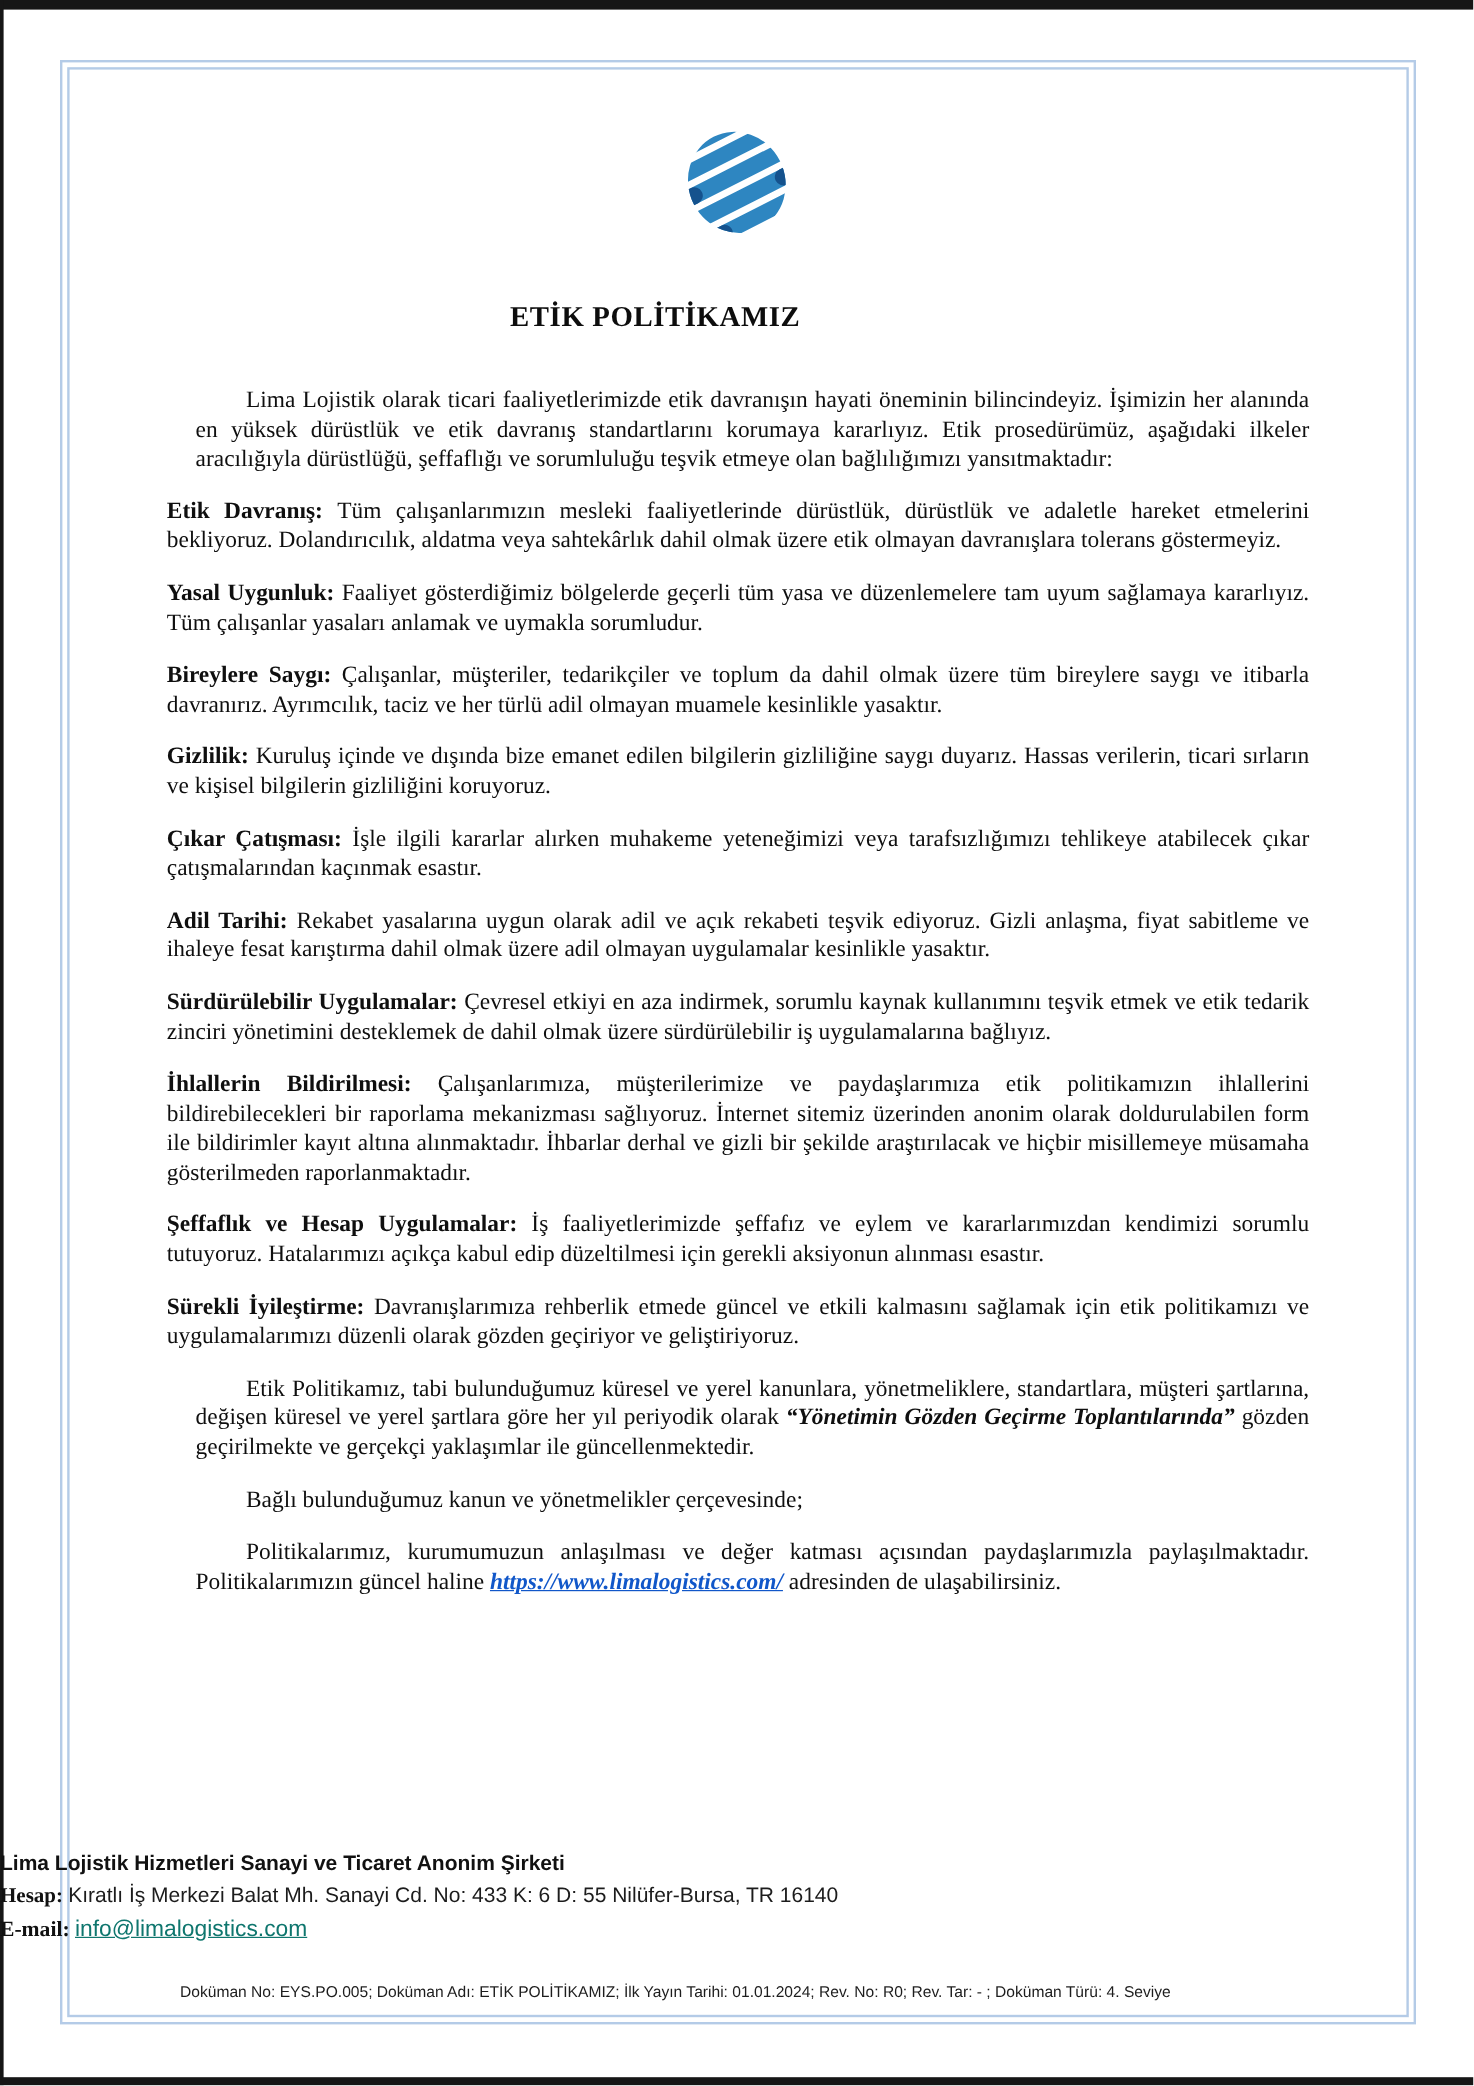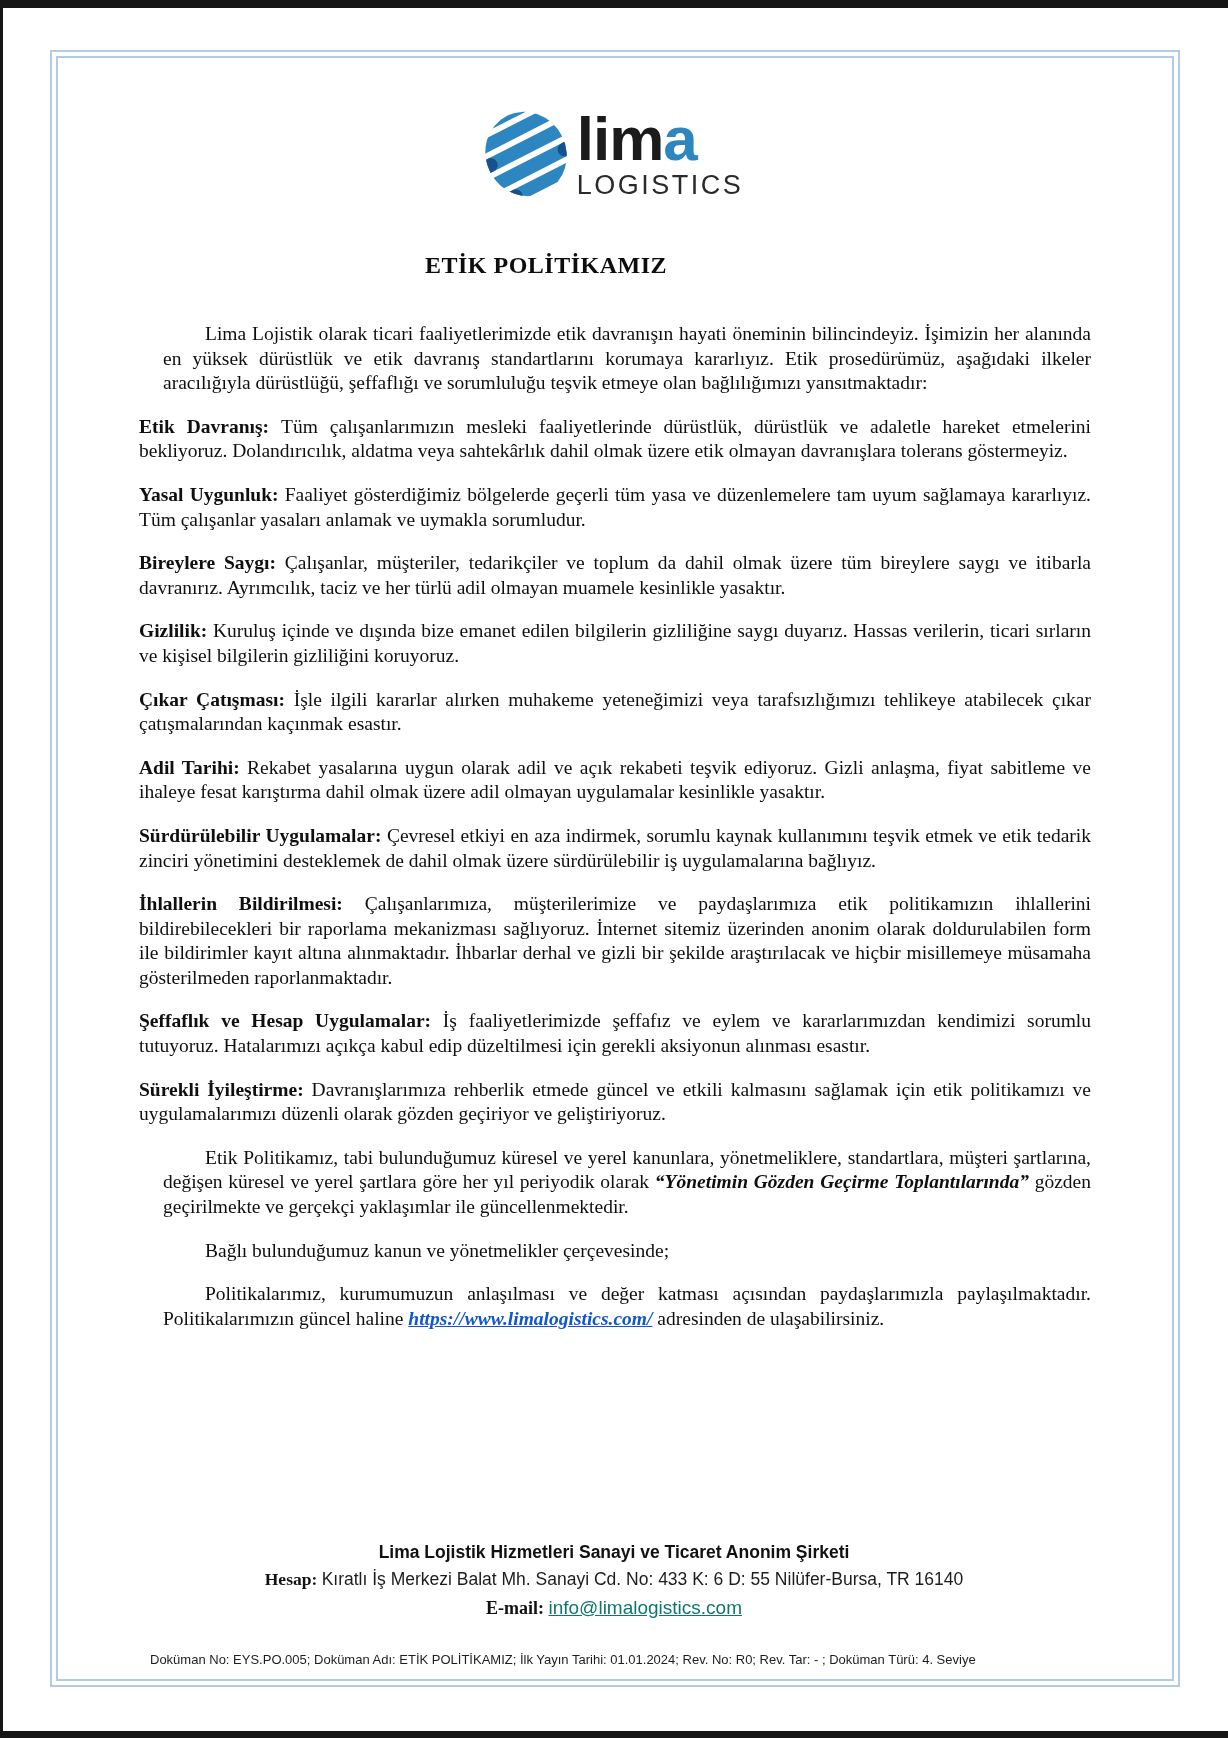--- a/index.html
+++ b/index.html
@@ -53,21 +53,21 @@
   .body-col p{margin:0 0 19px 0;}
   .body-col p.indent{text-indent:42px;margin-left:24px;}
   .plabel{font-weight:bold;}
   .em-phrase{font-weight:bold;font-style:italic;}
   .doc-link{
     color:#1157c9;font-weight:bold;font-style:italic;text-decoration:underline;
   }
   
   .footer{
     position:absolute;left:0;top:1540px;width:1228px;
-    text-align:center;line-height:25px;color:#111;
+    line-height:25px;color:#111;
   }
   .footer .company{
     font-family:"Liberation Sans", sans-serif;
     font-weight:bold;font-size:17.5px;
   }
   .footer .line{font-size:17.5px;margin-top:2px;}
   .footer .lbl{font-weight:bold;font-family:"Liberation Serif", serif;}
   .footer .val{font-family:"Liberation Sans", sans-serif;color:#1c1c1c;}
   .footer .email-line{font-size:18px;margin-top:3px;}
   .footer .email-link{
@@ -105,24 +105,20 @@
         <rect x="-20" y="-8" width="140" height="15" rx="7.5" fill="#2e86c1"></rect>
         <rect x="-20" y="14" width="140" height="16" rx="8" fill="#2e86c1"></rect>
         <rect x="-20" y="37" width="140" height="17" rx="8.5" fill="#2e86c1"></rect>
         <rect x="-20" y="61" width="140" height="17" rx="8.5" fill="#2e86c1"></rect>
         <rect x="-20" y="85" width="140" height="16" rx="8" fill="#2e86c1"></rect>
         <rect x="-20" y="37" width="34" height="17" rx="8.5" fill="#15528d"></rect>
         <rect x="-20" y="85" width="44" height="16" rx="8" fill="#15528d"></rect>
         <rect x="86" y="61" width="34" height="17" rx="8.5" fill="#15528d"></rect>
       </g>
     </svg>
-    <div class="logo-text">
-      <div class="logo-word"><span>lim</span><span class="accent">a</span></div>
-      <div class="logo-sub">LOGISTICS</div>
-    </div>
   </div>
 
   <div class="doc-title">ETİK POLİTİKAMIZ</div>
 
   <div class="body-col">
     <p class="indent">Lima Lojistik olarak ticari faaliyetlerimizde etik davranışın hayati öneminin bilincindeyiz. İşimizin her alanında en yüksek dürüstlük ve etik davranış standartlarını korumaya kararlıyız. Etik prosedürümüz, aşağıdaki ilkeler aracılığıyla dürüstlüğü, şeffaflığı ve sorumluluğu teşvik etmeye olan bağlılığımızı yansıtmaktadır:</p>
 
     <div id="principles-host">
   <p><span class="plabel">Etik Davranış: </span><span>Tüm çalışanlarımızın mesleki faaliyetlerinde dürüstlük, dürüstlük ve adaletle hareket etmelerini bekliyoruz. Dolandırıcılık, aldatma veya sahtekârlık dahil olmak üzere etik olmayan davranışlara tolerans göstermeyiz.</span></p>
 

